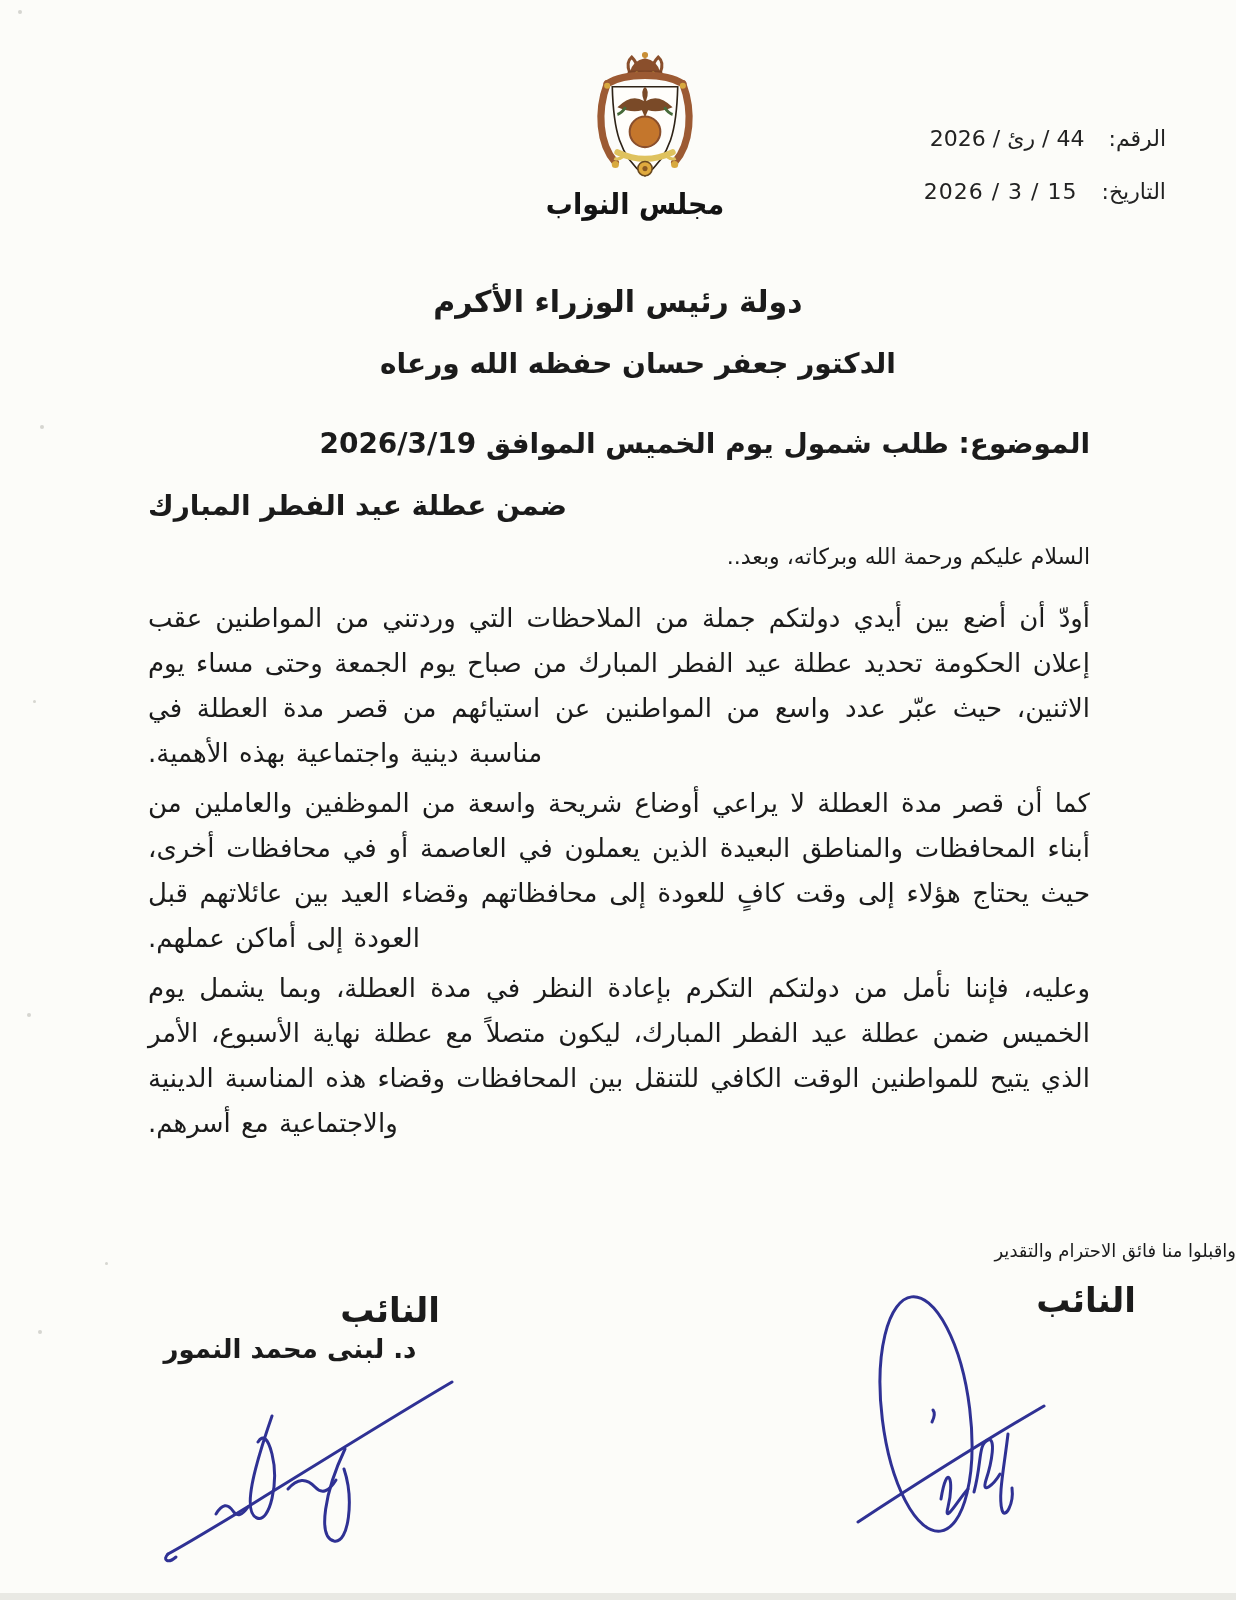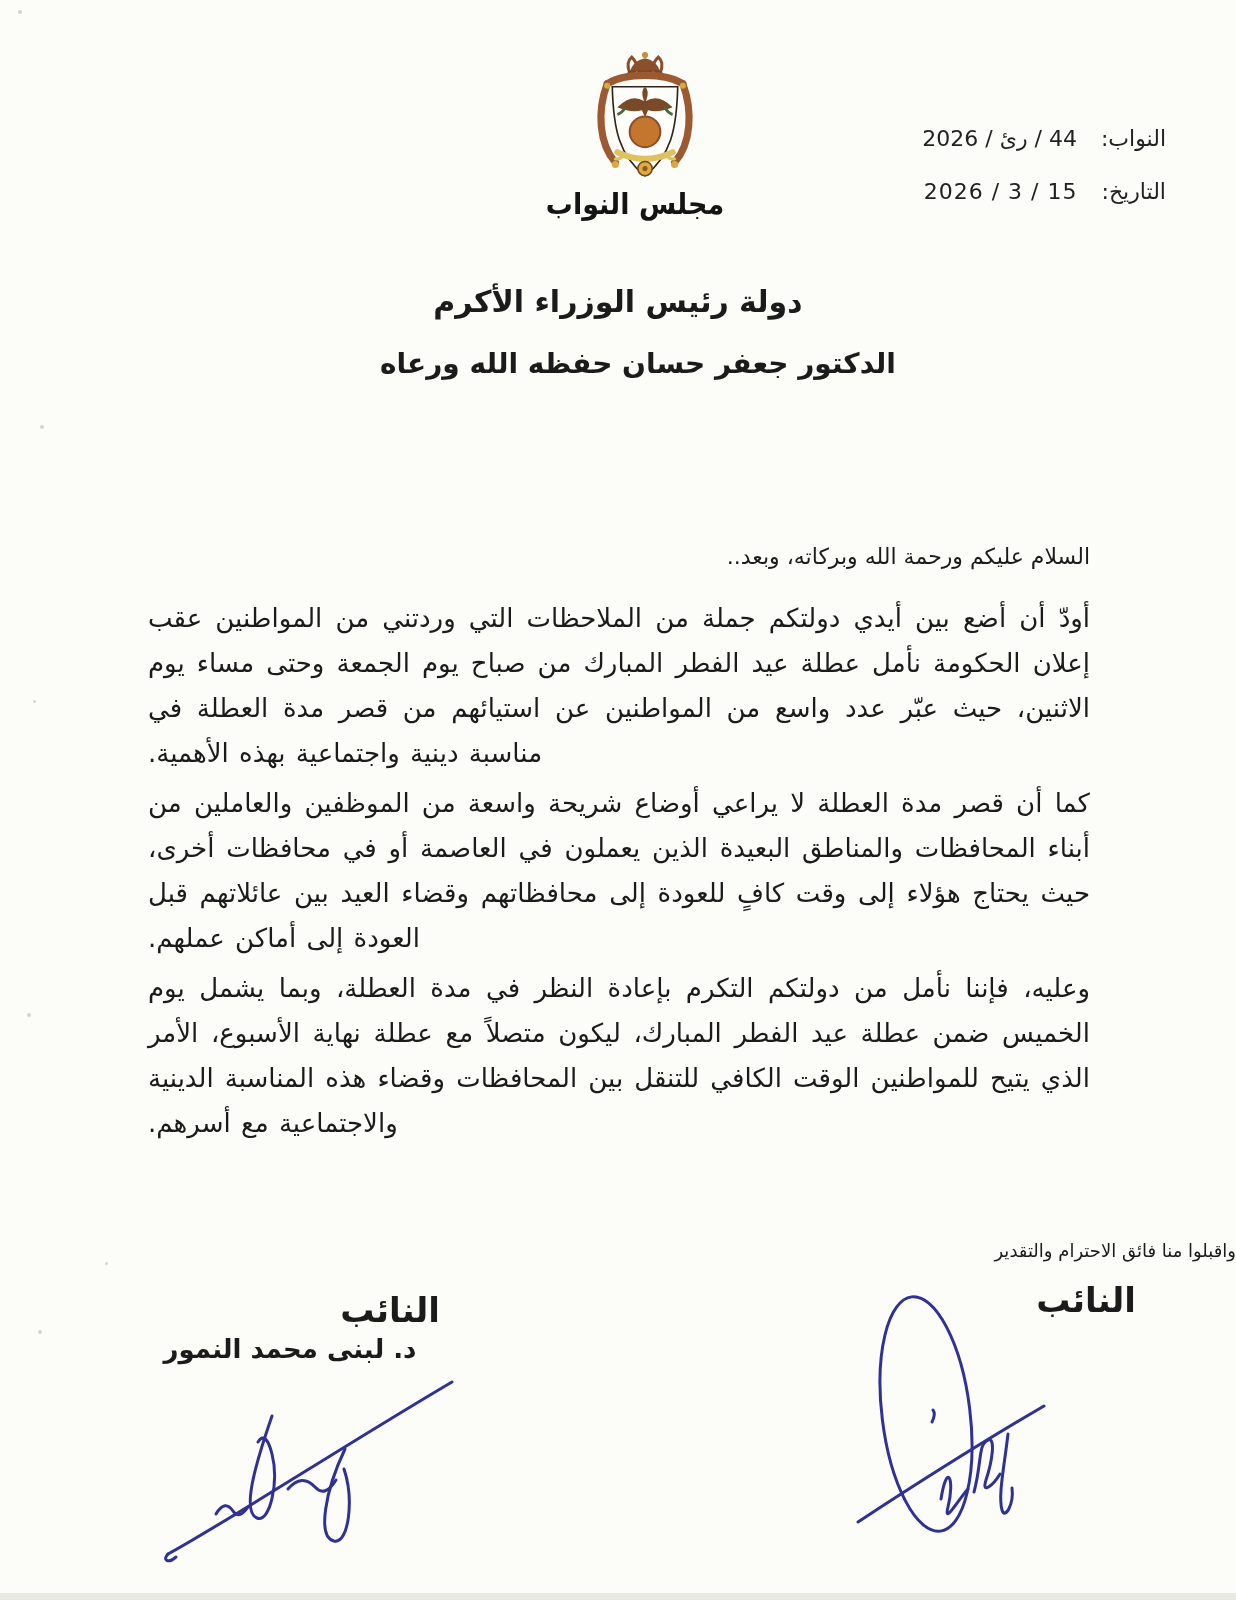--- a/index.html
+++ b/index.html
@@ -95,39 +95,43 @@
 
       <circle cx="65" cy="116" r="7" fill="#e0aa3e" stroke="#6b4a1f" stroke-width="1.5"></circle>
       <circle cx="65" cy="116" r="2.5" fill="#8a5a23"></circle>
     </svg>
   </div>
 
   <div class="calligraphy">مجلس النواب</div>
 
   <div class="refblock">
     <div class="refrow">
-      <span class="lbl">النواب:</span>
+      <span class="lbl">الرقم:</span>
       <span class="val">44 / رئ / 2026</span>
     </div>
     <div class="refrow">
       <span class="lbl">التاريخ:</span>
       <span class="val">15 / 3 / 2026</span>
     </div>
   </div>
 
   <div class="recipient">
     <div class="l1">دولة رئيس الوزراء الأكرم</div>
     <div class="l2">الدكتور جعفر حسان حفظه الله ورعاه</div>
   </div>
 
+  <div class="subject">
+    <div class="s1">الموضوع: طلب شمول يوم الخميس الموافق 2026/3/19</div>
+    <div class="s2">ضمن عطلة عيد الفطر المبارك</div>
+  </div>
 
   <div class="greeting">السلام عليكم ورحمة الله وبركاته، وبعد..</div>
 
   <div class="body">
-    <p>أودّ أن أضع بين أيدي دولتكم جملة من الملاحظات التي وردتني من المواطنين عقب إعلان الحكومة نأمل عطلة عيد الفطر المبارك من صباح يوم الجمعة وحتى مساء يوم الاثنين، حيث عبّر عدد واسع من المواطنين عن استيائهم من قصر مدة العطلة في مناسبة دينية واجتماعية بهذه الأهمية.</p>
+    <p>أودّ أن أضع بين أيدي دولتكم جملة من الملاحظات التي وردتني من المواطنين عقب إعلان الحكومة تحديد عطلة عيد الفطر المبارك من صباح يوم الجمعة وحتى مساء يوم الاثنين، حيث عبّر عدد واسع من المواطنين عن استيائهم من قصر مدة العطلة في مناسبة دينية واجتماعية بهذه الأهمية.</p>
     <p>كما أن قصر مدة العطلة لا يراعي أوضاع شريحة واسعة من الموظفين والعاملين من أبناء المحافظات والمناطق البعيدة الذين يعملون في العاصمة أو في محافظات أخرى، حيث يحتاج هؤلاء إلى وقت كافٍ للعودة إلى محافظاتهم وقضاء العيد بين عائلاتهم قبل العودة إلى أماكن عملهم.</p>
     <p>وعليه، فإننا نأمل من دولتكم التكرم بإعادة النظر في مدة العطلة، وبما يشمل يوم الخميس ضمن عطلة عيد الفطر المبارك، ليكون متصلاً مع عطلة نهاية الأسبوع، الأمر الذي يتيح للمواطنين الوقت الكافي للتنقل بين المحافظات وقضاء هذه المناسبة الدينية والاجتماعية مع أسرهم.</p>
   </div>
 
   <div class="closing">واقبلوا منا فائق الاحترام والتقدير</div>
 
   <div class="sigblock sig-right">
     <svg class="sigink" viewBox="0 0 250 295" width="250" height="295" aria-hidden="true">
       <g fill="none" stroke="#2f3194" stroke-width="3" stroke-linecap="round">
         <ellipse cx="80" cy="150" rx="44" ry="118" transform="rotate(-7 80 150)"></ellipse>

